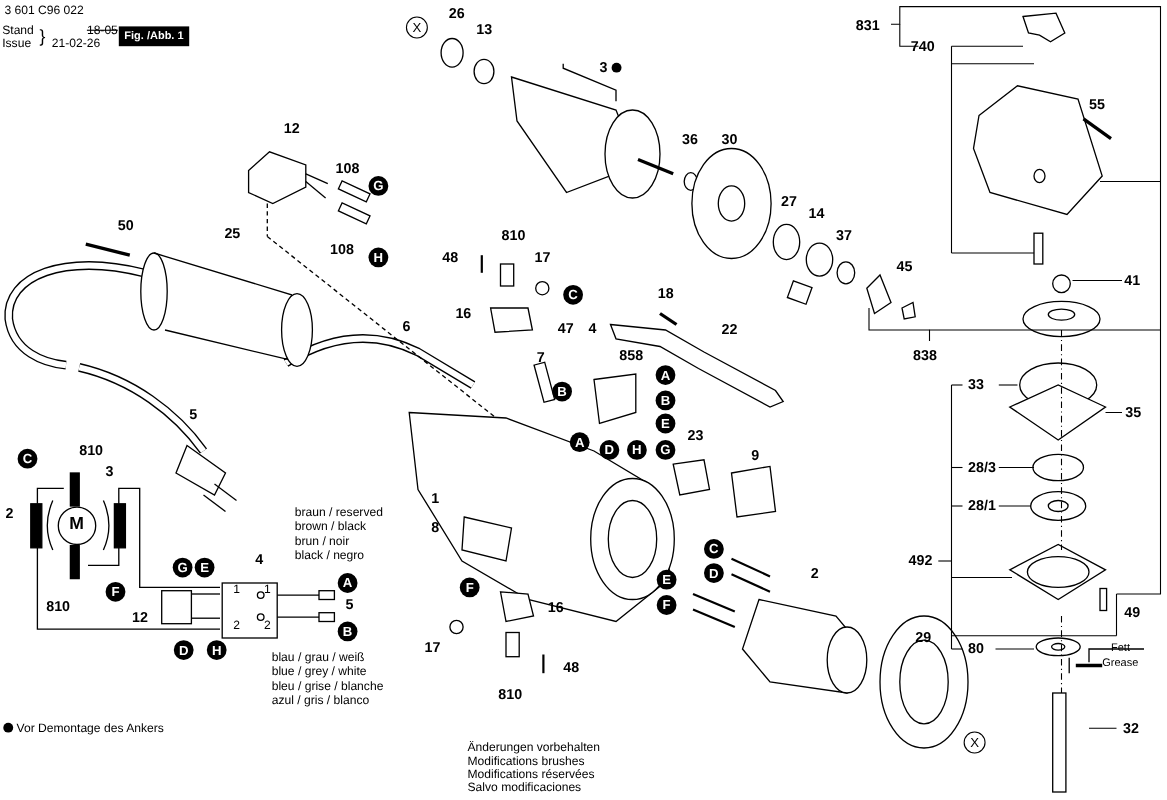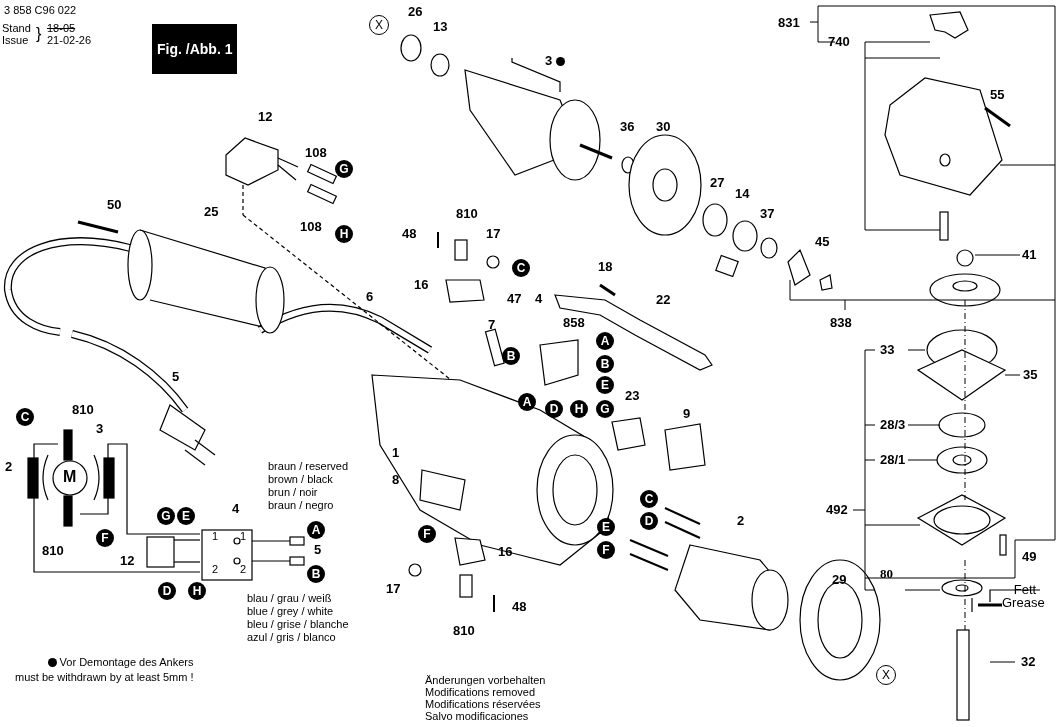--- a/index.html
+++ b/index.html
@@ -1,32 +1,32 @@
 <!DOCTYPE html>
 <html><head>
 <meta charset="utf-8">
 <style>
   html, body { margin:0; padding:0; background:#fff; }
   body { width:1061px; height:727px; position:relative; overflow:hidden;
          font-family:"Liberation Sans", sans-serif; color:#000; }
   svg#dia { position:absolute; left:0; top:0; }
   .hdr { position:absolute; font-size:11px; line-height:12px; }
   .figbox { position:absolute; left:108px; top:24px; background:#000; color:#fff;
-            font-weight:bold; font-size:14px; padding:17px 5px; line-height:16px;margin-left:44px; }
-  .strike { text-decoration: line-through; }
+            font-weight:bold; font-size:10px; padding:1px 5px; line-height:16px; }
+  .strike { text-decoration: line-through; margin-left: 32px; }
   .lbl { position:absolute; font-weight:bold; font-size:13px; line-height:14px; white-space:nowrap; }
   .circ { position:absolute; width:18px; height:18px; border-radius:50%; background:#000; color:#fff;
           font-weight:bold; font-size:12px; line-height:18px; text-align:center; }
   .circx { position:absolute; width:18px; height:18px; border-radius:50%; background:#fff; border:1px solid #000;
            color:#000; font-size:12px; line-height:18px; text-align:center; }
   .txt { position:absolute; font-size:11px; line-height:13px; white-space:nowrap; }
   .wire-row { display:block; }
   .note { position:absolute; font-size:11px; line-height:15px; }
   .dot { display:inline-block; width:9px; height:9px; border-radius:50%; background:#000; margin-right:3px; vertical-align:-1px; }
-  .grease-txt { position:absolute; font-size:13px; line-height:12px; text-align:center; }
+  .grease-txt { position:absolute; font-size:10px; line-height:12px; text-align:left; }
 </style>
 </head>
 <body>
 
 <svg id="dia" width="1061" height="727" viewBox="0 0 1061 727" fill="none" stroke="#000" stroke-width="1.2">
 
   <g>
     <path d="M130 248 C 60 230, 5 250, 8 290 C 12 320, 40 330, 60 332" stroke-width="8" stroke="#000"></path>
     <path d="M130 248 C 60 230, 5 250, 8 290 C 12 320, 40 330, 60 332" stroke-width="5.5" stroke="#fff"></path>
     <path d="M72 334 C 120 345, 160 375, 185 410" stroke-width="8"></path>
@@ -208,21 +208,21 @@
     <rect x="202" y="530" width="50" height="50"></rect>
     <line x1="252" y1="541" x2="290" y2="541"></line>
     <line x1="252" y1="561" x2="290" y2="561"></line>
     <rect x="290" y="537" width="14" height="8"></rect>
     <rect x="290" y="557" width="14" height="8"></rect>
     <circle cx="237" cy="541" r="3"></circle>
     <circle cx="237" cy="561" r="3"></circle>
   </g>
 </svg>
 
-<div class="hdr" style="left:4px;top:4px;">3 858 C96 022</div>
+<div class="hdr" style="left:4px;top:4px;">3 601 C96 022</div>
 <div class="hdr" style="left:2px;top:22px;">Stand</div>
 <div class="hdr" style="left:2px;top:34px;">Issue</div>
 <div class="hdr" style="left:36px;top:28px;font-size:16px;">}</div>
 <div class="hdr strike" style="left:47px;top:22px;">18-05</div>
 <div class="hdr" style="left:47px;top:34px;">21-02-26</div>
 <div class="figbox">Fig. /Abb. 1</div>
 
 <div class="lbl" style="left:408px;top:5px;">26</div>
 <div class="lbl" style="left:433px;top:20px;">13</div>
 <div class="lbl" style="left:545px;top:54px;"><span>3</span> <span class="dot"></span></div>
@@ -263,21 +263,21 @@
 <div class="lbl" style="left:512px;top:600px;">48</div>
 <div class="lbl" style="left:453px;top:624px;">810</div>
 <div class="lbl" style="left:737px;top:514px;">2</div>
 <div class="lbl" style="left:832px;top:573px;">29</div>
 <div class="lbl" style="left:880px;top:343px;">33</div>
 <div class="lbl" style="left:1023px;top:368px;">35</div>
 <div class="lbl" style="left:880px;top:418px;">28/3</div>
 <div class="lbl" style="left:880px;top:453px;">28/1</div>
 <div class="lbl" style="left:826px;top:503px;">492</div>
 <div class="lbl" style="left:1022px;top:550px;">49</div>
-<div class="lbl" style="left:880px;top:567px;font-family:Liberation Serif, serif;">80</div>
+<div class="lbl" style="left:880px;top:583px;">80</div>
 <div class="lbl" style="left:1021px;top:655px;">32</div>
 
 <div class="grease-txt" style="left:1010px;top:584px;width:30px;">Fett</div>
 <div class="grease-txt" style="left:1002px;top:597px;width:38px;">Grease</div>
 
 <div class="circx" style="left:369px;top:15px;">X</div>
 <div class="circx" style="left:876px;top:665px;">X</div>
 <div class="circ" style="left:335px;top:160px;">G</div>
 <div class="circ" style="left:335px;top:225px;">H</div>
 <div class="circ" style="left:512px;top:259px;">C</div>
@@ -313,32 +313,31 @@
 <div class="circ" style="left:307px;top:565px;">B</div>
 <div class="txt" style="left:212px;top:530px;">1</div>
 <div class="txt" style="left:240px;top:530px;">1</div>
 <div class="txt" style="left:212px;top:563px;">2</div>
 <div class="txt" style="left:240px;top:563px;">2</div>
 
 <div class="txt" style="left:268px;top:460px;">
   <span class="wire-row">braun   / reserved</span>
   <span class="wire-row">brown   / black</span>
   <span class="wire-row">brun     / noir</span>
-  <span class="wire-row">braun / negro</span>
+  <span class="wire-row">black / negro</span>
 </div>
 <div class="txt" style="left:247px;top:592px;">
   <span class="wire-row">blau / grau / weiß</span>
   <span class="wire-row">blue / grey  / white</span>
   <span class="wire-row">bleu / grise / blanche</span>
   <span class="wire-row">azul / gris   / blanco</span>
 </div>
 
 <div class="note" style="left:3px;top:655px;text-align:right;">
   <div><span class="dot"></span><span>Vor Demontage des Ankers</span></div>
-  <div style="padding-left:12px;">must be withdrawn by at least 5mm !</div>
 </div>
 
 <div class="txt" style="left:425px;top:674px;line-height:12px;">
   <span class="wire-row">Änderungen vorbehalten</span>
-  <span class="wire-row">Modifications removed</span>
+  <span class="wire-row">Modifications brushes</span>
   <span class="wire-row">Modifications réservées</span>
   <span class="wire-row">Salvo modificaciones</span>
 </div>
 
 </body></html>

